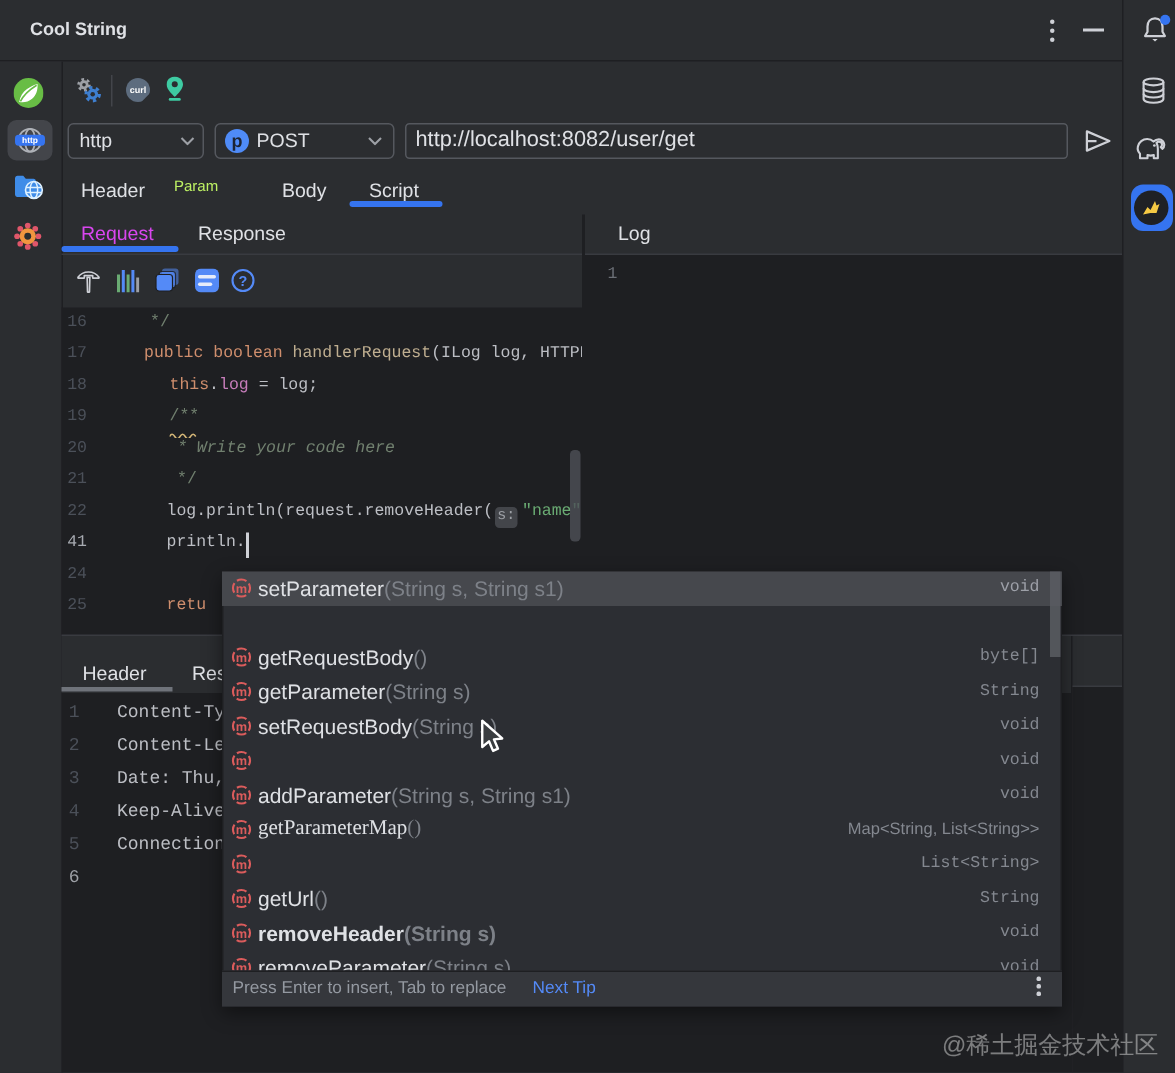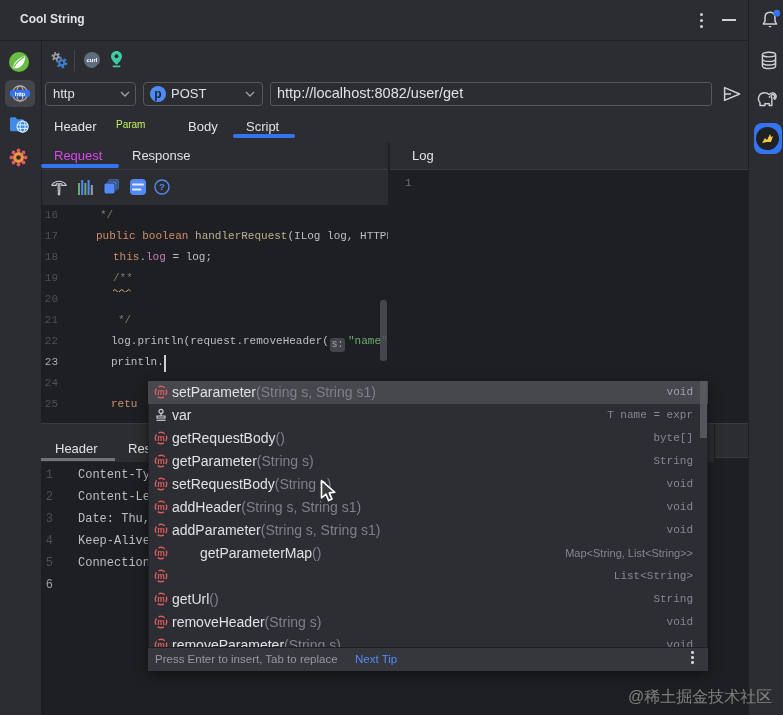--- a/index.html
+++ b/index.html
@@ -171,25 +171,26 @@
   <rect x="2" y="9.4" width="9.5" height="2.2" rx="1.1" fill="#e6ecfa"></rect>
 </svg>
 
 <svg class="abs" style="left:154px;top:179px;" width="16" height="16" viewBox="0 0 16 16">
   <circle cx="8" cy="8" r="7" fill="none" stroke="#548af7" stroke-width="1.4"></circle>
   <text x="8" y="11.4" font-size="9.6" font-weight="bold" fill="#548af7" text-anchor="middle" font-family="Liberation Sans,sans-serif">?</text>
 </svg>
 
 <div class="abs" style="left:41px;top:205px;width:347px;height:219px;background:#1e1f22;overflow:hidden;"></div>
 <div class="abs mono" style="left:41px;top:205px;width:347px;height:219px;overflow:hidden;font-size:11px;line-height:21px;">
-  <div class="abs" style="left:0;top:0;width:17px;text-align:right;color:#4b5059;">16<br>17<br>18<br>19<br>20<br>21<br>22<br><span style="color:#a7aab1;">23</span><br>24<br>25</div>
+  <div class="abs" style="left:0;top:0;width:17px;text-align:right;color:#4b5059;">16<br>17<br>18<br>19<br>20<br>21<br>22<br><span style="color:#a7aab1;">41</span><br>24<br>25</div>
   <div class="abs w" style="left:59px;top:0;white-space:pre;"><span class="cm">*/</span><br><span style="left:0;"></span></div>
   <div class="abs" style="left:55px;top:21px;white-space:pre;"><span class="o">public boolean</span> <span style="color:#bfae90;">handlerRequest</span><span class="w">(ILog log, HTTPR</span></div>
   <div class="abs w" style="left:72px;top:42px;white-space:pre;"><span class="o">this</span>.<span class="pu">log</span> = log;</div>
   <div class="abs cm" style="left:72px;top:63px;white-space:pre;">/**</div>
+  <div class="abs cm" style="left:77px;top:84px;white-space:pre;font-style:italic;">* Write your code here</div>
   <div class="abs cm" style="left:77px;top:105px;white-space:pre;">*/</div>
   <div class="abs w" style="left:70px;top:126px;white-space:pre;">log.println(request.removeHeader(</div>
   <div class="abs w" style="left:70px;top:147px;white-space:pre;">println.</div>
   <div class="abs o" style="left:70px;top:189px;white-space:pre;">retu</div>
 </div>
 
 <div class="abs" style="left:330px;top:338px;width:15px;height:14px;background:#43454a;border-radius:3px;color:#9da0a6;font-size:10px;font-family:'Liberation Mono',monospace;text-align:center;line-height:14px;">s:</div>
 <div class="abs mono gr" style="left:348px;top:331px;font-size:11px;line-height:21px;">"name"</div>
 
 <div class="abs" style="left:164px;top:355px;width:1.5px;height:17px;background:#ced0d6;"></div>
@@ -224,32 +225,20 @@
 <div class="abs" style="left:148px;top:381px;width:560px;height:23px;background:#46484d;"></div>
 <div id="popup" class="abs" style="left:148px;top:381px;width:560px;height:266px;overflow:hidden;font-size:13px;">
     <div style="position:absolute;left:0;top:0px;width:560px;height:23px;">
       <svg width="14" height="14" viewBox="0 0 14 14" style="position:absolute;left:6px;top:4px;">
         <circle cx="7" cy="7" r="5.7" fill="none" stroke="#db5c5c" stroke-width="1.4" stroke-dasharray="6.7 2.25" stroke-dashoffset="3.35"></circle>
         <text x="7" y="10" font-size="8.5" font-weight="bold" fill="#db5c5c" text-anchor="middle" font-family="Liberation Sans,sans-serif">m</text>
       </svg>
       <span style="position:absolute;left:24px;top:3px;color:#dfe1e5;font-family:'Liberation Sans',sans-serif;font-size:14px;white-space:pre;">setParameter<span style="color:#7d8188;font-size:14px;">(String s, String s1)</span></span>
       <span style="position:absolute;right:15px;top:5px;color:#9da0a8;font-family:'Liberation Mono',monospace;font-size:11px;">void</span>
     </div>
-    <div style="position:absolute;left:0;top:23px;width:560px;height:23px;">
-      <svg width="14" height="14" viewBox="0 0 14 14" style="position:absolute;left:6px;top:4px;">
-        <g stroke="#ced0d6" stroke-width="1.2" fill="none">
-          <circle cx="7" cy="3.4" r="2"></circle>
-          <path d="M7 5.4 L7 8"></path>
-          <path d="M3 10 L11 10 L11 8 L3 8 Z"></path>
-          <path d="M2.5 12.3 L11.5 12.3"></path>
-        </g>
-      </svg>
-      <span style="position:absolute;left:24px;top:3px;color:#dfe1e5;font-family:'Liberation Sans',sans-serif;font-size:14px;white-space:pre;">var<span style="color:#7d8188;font-size:14px;"></span></span>
-      <span style="position:absolute;right:15px;top:5px;color:#848890;font-family:'Liberation Mono',monospace;font-size:11px;">T name = expr</span>
-    </div>
     <div style="position:absolute;left:0;top:46px;width:560px;height:23px;">
       <svg width="14" height="14" viewBox="0 0 14 14" style="position:absolute;left:6px;top:4px;">
         <circle cx="7" cy="7" r="5.7" fill="none" stroke="#db5c5c" stroke-width="1.4" stroke-dasharray="6.7 2.25" stroke-dashoffset="3.35"></circle>
         <text x="7" y="10" font-size="8.5" font-weight="bold" fill="#db5c5c" text-anchor="middle" font-family="Liberation Sans,sans-serif">m</text>
       </svg>
       <span style="position:absolute;left:24px;top:3px;color:#dfe1e5;font-family:'Liberation Sans',sans-serif;font-size:14px;white-space:pre;">getRequestBody<span style="color:#7d8188;font-size:14px;">()</span></span>
       <span style="position:absolute;right:15px;top:5px;color:#848890;font-family:'Liberation Mono',monospace;font-size:11px;">byte[]</span>
     </div>
     <div style="position:absolute;left:0;top:69px;width:560px;height:23px;">
       <svg width="14" height="14" viewBox="0 0 14 14" style="position:absolute;left:6px;top:4px;">
@@ -265,37 +254,36 @@
         <text x="7" y="10" font-size="8.5" font-weight="bold" fill="#db5c5c" text-anchor="middle" font-family="Liberation Sans,sans-serif">m</text>
       </svg>
       <span style="position:absolute;left:24px;top:3px;color:#dfe1e5;font-family:'Liberation Sans',sans-serif;font-size:14px;white-space:pre;">setRequestBody<span style="color:#7d8188;font-size:14px;">(String s)</span></span>
       <span style="position:absolute;right:15px;top:5px;color:#848890;font-family:'Liberation Mono',monospace;font-size:11px;">void</span>
     </div>
     <div style="position:absolute;left:0;top:115px;width:560px;height:23px;">
       <svg width="14" height="14" viewBox="0 0 14 14" style="position:absolute;left:6px;top:4px;">
         <circle cx="7" cy="7" r="5.7" fill="none" stroke="#db5c5c" stroke-width="1.4" stroke-dasharray="6.7 2.25" stroke-dashoffset="3.35"></circle>
         <text x="7" y="10" font-size="8.5" font-weight="bold" fill="#db5c5c" text-anchor="middle" font-family="Liberation Sans,sans-serif">m</text>
       </svg>
-      <span style="position:absolute;left:24px;top:3px;color:#dfe1e5;font-family:'Liberation Sans',sans-serif;font-size:14px;white-space:pre;">addHeader<span style="color:#7d8188;font-size:14px;">(String s, String s1)</span></span>
       <span style="position:absolute;right:15px;top:5px;color:#848890;font-family:'Liberation Mono',monospace;font-size:11px;">void</span>
     </div>
     <div style="position:absolute;left:0;top:138px;width:560px;height:23px;">
       <svg width="14" height="14" viewBox="0 0 14 14" style="position:absolute;left:6px;top:4px;">
         <circle cx="7" cy="7" r="5.7" fill="none" stroke="#db5c5c" stroke-width="1.4" stroke-dasharray="6.7 2.25" stroke-dashoffset="3.35"></circle>
         <text x="7" y="10" font-size="8.5" font-weight="bold" fill="#db5c5c" text-anchor="middle" font-family="Liberation Sans,sans-serif">m</text>
       </svg>
       <span style="position:absolute;left:24px;top:3px;color:#dfe1e5;font-family:'Liberation Sans',sans-serif;font-size:14px;white-space:pre;">addParameter<span style="color:#7d8188;font-size:14px;">(String s, String s1)</span></span>
       <span style="position:absolute;right:15px;top:5px;color:#848890;font-family:'Liberation Mono',monospace;font-size:11px;">void</span>
     </div>
     <div style="position:absolute;left:0;top:161px;width:560px;height:23px;">
       <svg width="14" height="14" viewBox="0 0 14 14" style="position:absolute;left:6px;top:4px;">
         <circle cx="7" cy="7" r="5.7" fill="none" stroke="#db5c5c" stroke-width="1.4" stroke-dasharray="6.7 2.25" stroke-dashoffset="3.35"></circle>
         <text x="7" y="10" font-size="8.5" font-weight="bold" fill="#db5c5c" text-anchor="middle" font-family="Liberation Sans,sans-serif">m</text>
       </svg>
-      <span style="position:absolute;left:24px;top:3px;color:#dfe1e5;font-family:Liberation Sans, sans-serif;font-size:14px;white-space:pre;margin-left:28px;">getParameterMap<span style="color:#7d8188;font-size:14px;">()</span></span>
+      <span style="position:absolute;left:24px;top:3px;color:#dfe1e5;font-family:Liberation Serif, serif;font-size:14px;white-space:pre;">getParameterMap<span style="color:#7d8188;font-size:14px;">()</span></span>
       <span style="position:absolute;right:15px;top:5px;color:#848890;font-family:Liberation Sans, sans-serif;font-size:11px;">Map&lt;String, List&lt;String&gt;&gt;</span>
     </div>
     <div style="position:absolute;left:0;top:184px;width:560px;height:23px;">
       <svg width="14" height="14" viewBox="0 0 14 14" style="position:absolute;left:6px;top:4px;">
         <circle cx="7" cy="7" r="5.7" fill="none" stroke="#db5c5c" stroke-width="1.4" stroke-dasharray="6.7 2.25" stroke-dashoffset="3.35"></circle>
         <text x="7" y="10" font-size="8.5" font-weight="bold" fill="#db5c5c" text-anchor="middle" font-family="Liberation Sans,sans-serif">m</text>
       </svg>
       <span style="position:absolute;right:15px;top:5px;color:#848890;font-family:'Liberation Mono',monospace;font-size:11px;">List&lt;String&gt;</span>
     </div>
     <div style="position:absolute;left:0;top:207px;width:560px;height:23px;">
@@ -304,21 +292,21 @@
         <text x="7" y="10" font-size="8.5" font-weight="bold" fill="#db5c5c" text-anchor="middle" font-family="Liberation Sans,sans-serif">m</text>
       </svg>
       <span style="position:absolute;left:24px;top:3px;color:#dfe1e5;font-family:'Liberation Sans',sans-serif;font-size:14px;white-space:pre;">getUrl<span style="color:#7d8188;font-size:14px;">()</span></span>
       <span style="position:absolute;right:15px;top:5px;color:#848890;font-family:'Liberation Mono',monospace;font-size:11px;">String</span>
     </div>
     <div style="position:absolute;left:0;top:230px;width:560px;height:23px;">
       <svg width="14" height="14" viewBox="0 0 14 14" style="position:absolute;left:6px;top:4px;">
         <circle cx="7" cy="7" r="5.7" fill="none" stroke="#db5c5c" stroke-width="1.4" stroke-dasharray="6.7 2.25" stroke-dashoffset="3.35"></circle>
         <text x="7" y="10" font-size="8.5" font-weight="bold" fill="#db5c5c" text-anchor="middle" font-family="Liberation Sans,sans-serif">m</text>
       </svg>
-      <span style="position:absolute;left:24px;top:3px;color:#dfe1e5;font-family:'Liberation Sans',sans-serif;font-size:14px;white-space:pre;">removeHeader<span style="color:#7d8188;font-size:14px;">(String s)</span></span>
+      <span style="position:absolute;left:24px;top:3px;color:#dfe1e5;font-family:'Liberation Sans',sans-serif;font-size:14px;white-space:pre;font-weight:bold;">removeHeader<span style="color:#7d8188;font-size:14px;">(String s)</span></span>
       <span style="position:absolute;right:15px;top:5px;color:#848890;font-family:'Liberation Mono',monospace;font-size:11px;">void</span>
     </div>
     <div style="position:absolute;left:0;top:253px;width:560px;height:23px;">
       <svg width="14" height="14" viewBox="0 0 14 14" style="position:absolute;left:6px;top:4px;">
         <circle cx="7" cy="7" r="5.7" fill="none" stroke="#db5c5c" stroke-width="1.4" stroke-dasharray="6.7 2.25" stroke-dashoffset="3.35"></circle>
         <text x="7" y="10" font-size="8.5" font-weight="bold" fill="#db5c5c" text-anchor="middle" font-family="Liberation Sans,sans-serif">m</text>
       </svg>
       <span style="position:absolute;left:24px;top:3px;color:#dfe1e5;font-family:'Liberation Sans',sans-serif;font-size:14px;white-space:pre;">removeParameter<span style="color:#7d8188;font-size:14px;">(String s)</span></span>
       <span style="position:absolute;right:15px;top:5px;color:#848890;font-family:'Liberation Mono',monospace;font-size:11px;">void</span>
     </div>

